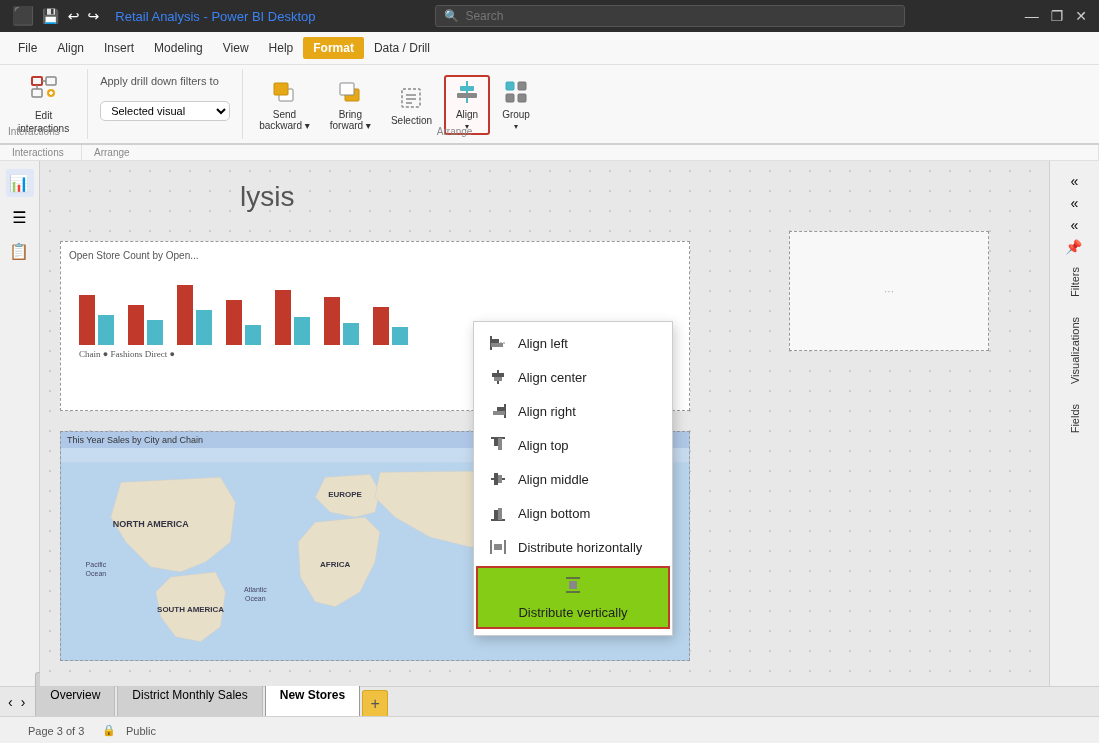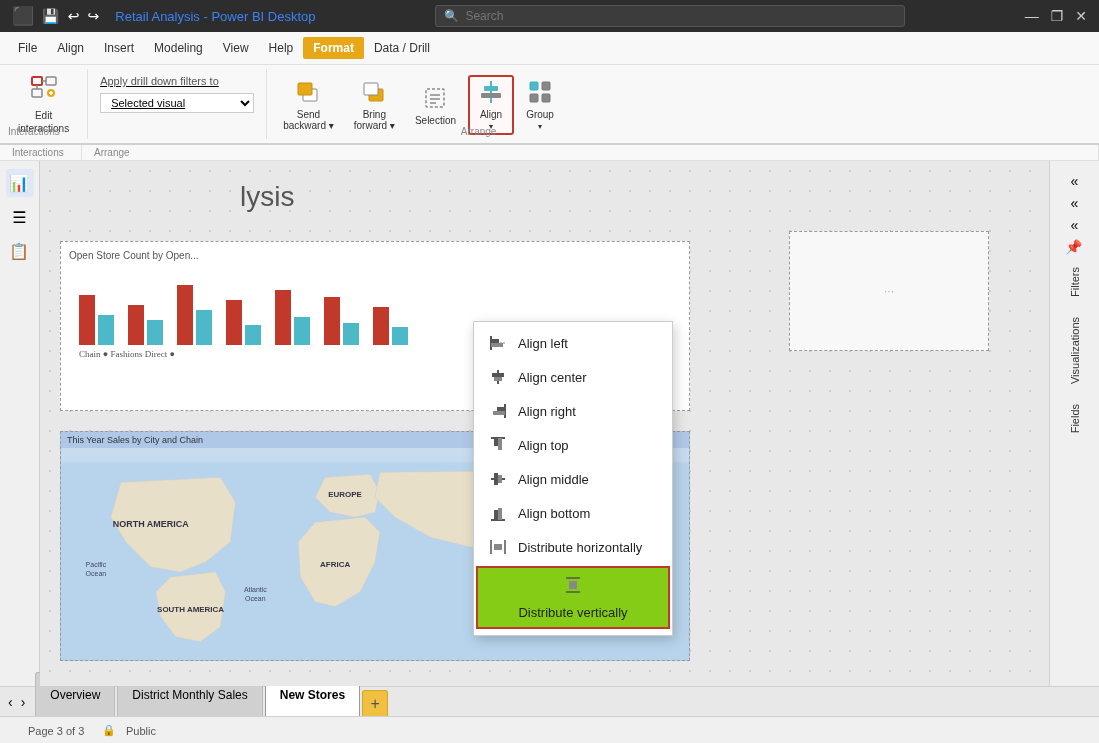--- a/index.html
+++ b/index.html
@@ -102,31 +102,30 @@
       border-right: 1px solid #e0e0e0;
       gap: 4px;
       position: relative;
     }
 
     .drill-section {
       display: flex;
       flex-direction: column;
       padding: 6px 12px;
       border-right: 1px solid #e0e0e0;
-      gap: 4px;
-      text-decoration: underline;
+      gap: 12px;
     }
     .drill-label { font-size: 11px; color: #555; margin-bottom: 2px; }
     .drill-select {
       border: 1px solid #ccc;
-      border-radius: 0;
+      border-radius: 5px;
       padding: 2px 6px;
       font-size: 11px;
       background: #fff;
-      width: 154px;
+      width: 130px;
     }
 
     .arrange-section {
       display: flex;
       align-items: center;
       padding: 4px 8px;
       gap: 2px;
       position: relative;
     }
 

